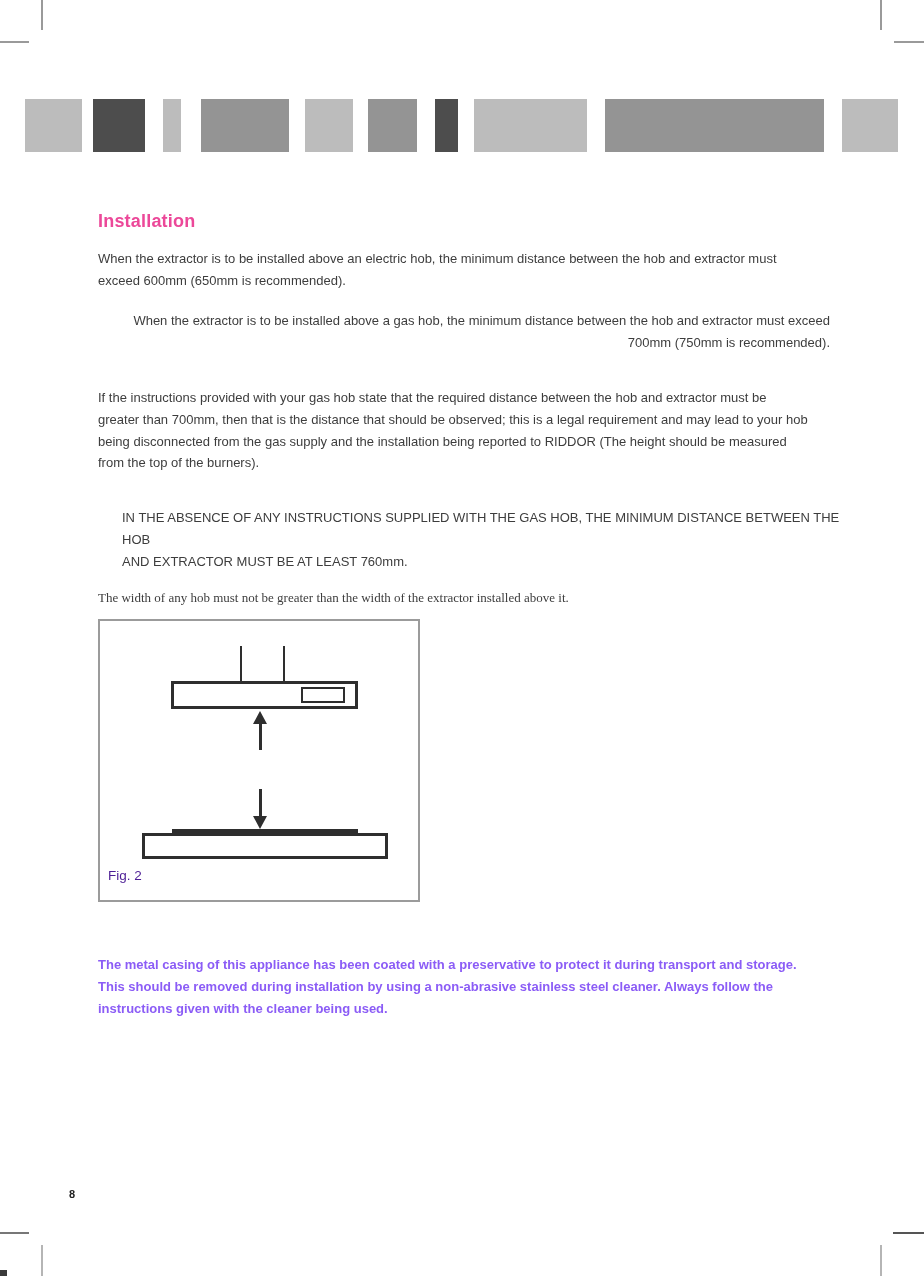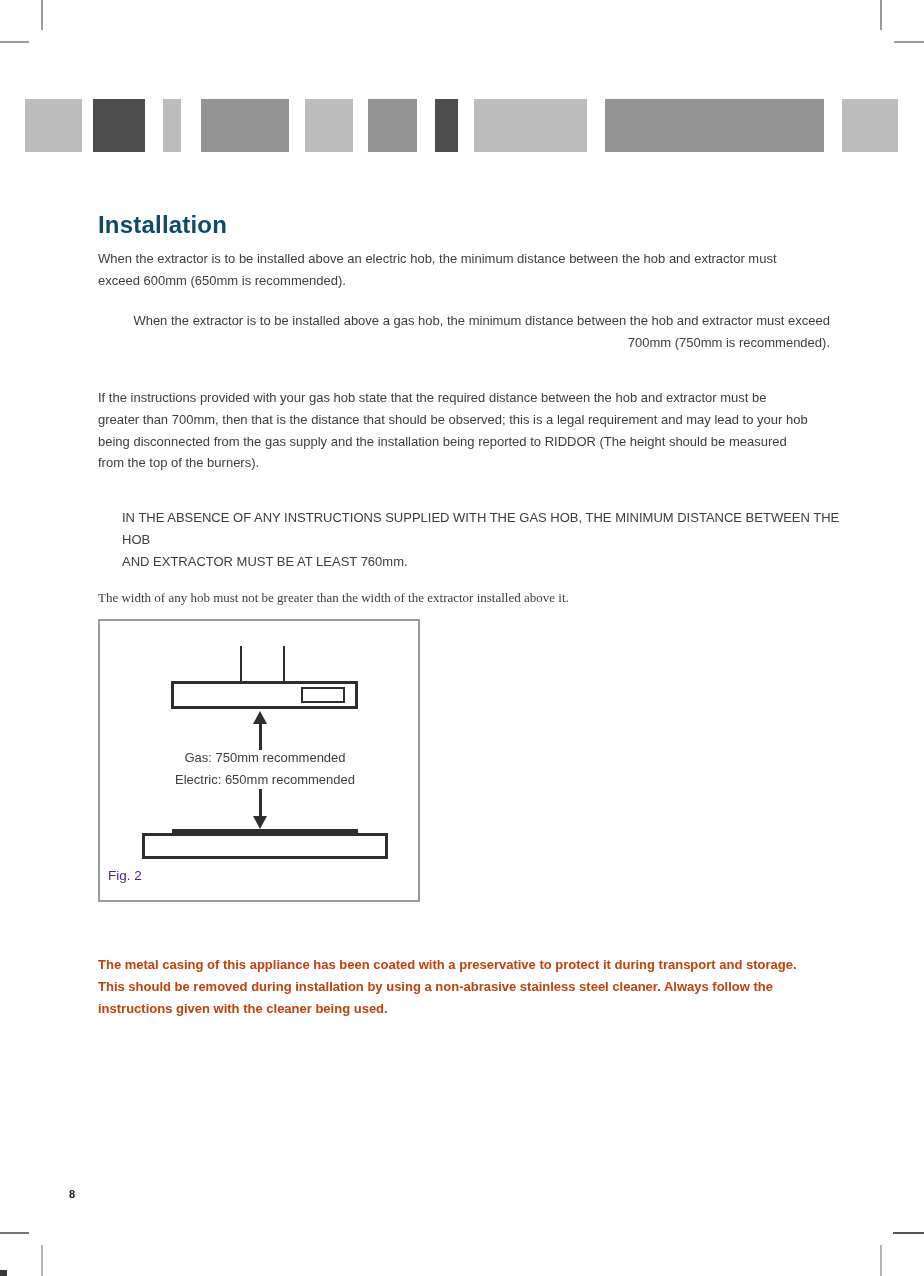--- a/index.html
+++ b/index.html
@@ -16,29 +16,29 @@
   .crop-mark { position: absolute; background: #9a9a9a; }
   .corner-dot { position: absolute; background: #3a3a3a; }
 
   
   #top-bar { position: absolute; left: 0; top: 99px; width: 924px; height: 53px; }
   .bar-block { position: absolute; top: 0; height: 53px; }
 
   
   .page-title {
     position: absolute; left: 98px; top: 197px;
-    font-size: 24px; line-height: 24px; font-weight: bold;
-    color: #0c4a6e; letter-spacing: 0.2px;
+    font-size: 18px; line-height: 24px; font-weight: bold;
+    color: #ec4899; letter-spacing: 0.2px;
   }
   .para {
     position: absolute; left: 98px; width: 732px;
     font-size: 13px; line-height: 21.8px;
     white-space: pre-line; color: #3d3d3d;
   }
-  .para.bold { font-weight: bold; color: #c2410c; }
+  .para.bold { font-weight: bold; color: #8b5cf6; }
 
   
   #figure-box {
     position: absolute; left: 98px; top: 619px;
     width: 318px; height: 279px;
     border: 2px solid #9b9b9b; background: #ffffff;
   }
   .diag-line { position: absolute; background: #2e2e2e; }
   .diag-rect { position: absolute; border: 3px solid #2e2e2e; background: #fff; box-sizing: border-box; }
   .diag-rect.thin { border-width: 2px; }
@@ -111,22 +111,20 @@
 <div id="figure-box">
   <div class="diag-line" style="left:140px; top:25px; width:2px; height:37px;"></div>
   <div class="diag-line" style="left:183px; top:25px; width:2px; height:37px;"></div>
 
   <div class="diag-rect" style="left:71px; top:60px; width:187px; height:28px;"></div>
   <div class="diag-rect thin" style="left:201px; top:66px; width:44px; height:16px;"></div>
 
   <div class="arrow-head-up" style="left:153px; top:90px;"></div>
   <div class="arrow-shaft" style="left:158.5px; top:102px; height:27px;"></div>
 
-  <div class="fig-label">Gas: 750mm recommended
-Electric: 650mm recommended</div>
 
   <div class="arrow-shaft" style="left:158.5px; top:168px; height:27px;"></div>
   <div class="arrow-head-down" style="left:153px; top:195px;"></div>
 
   <div class="diag-line" style="left:72px; top:208px; width:186px; height:4px;"></div>
   <div class="diag-rect" style="left:42px; top:212px; width:246px; height:26px;"></div>
 
   <div class="fig-caption">Fig. 2</div>
 </div>
 

